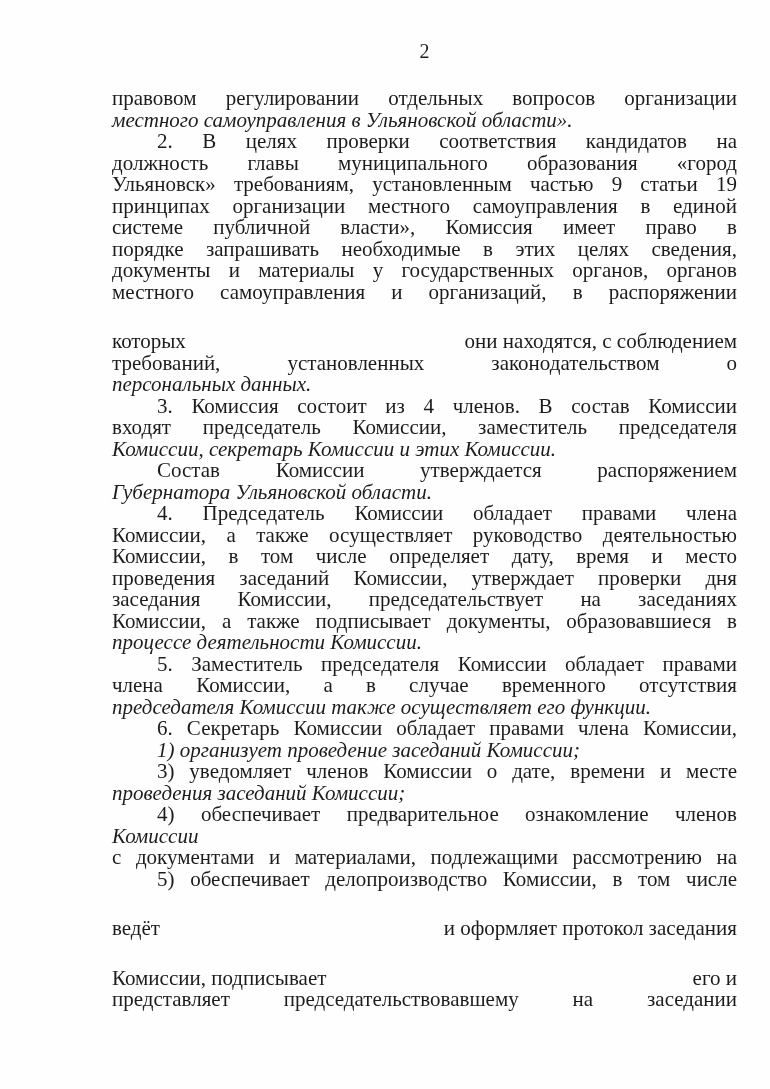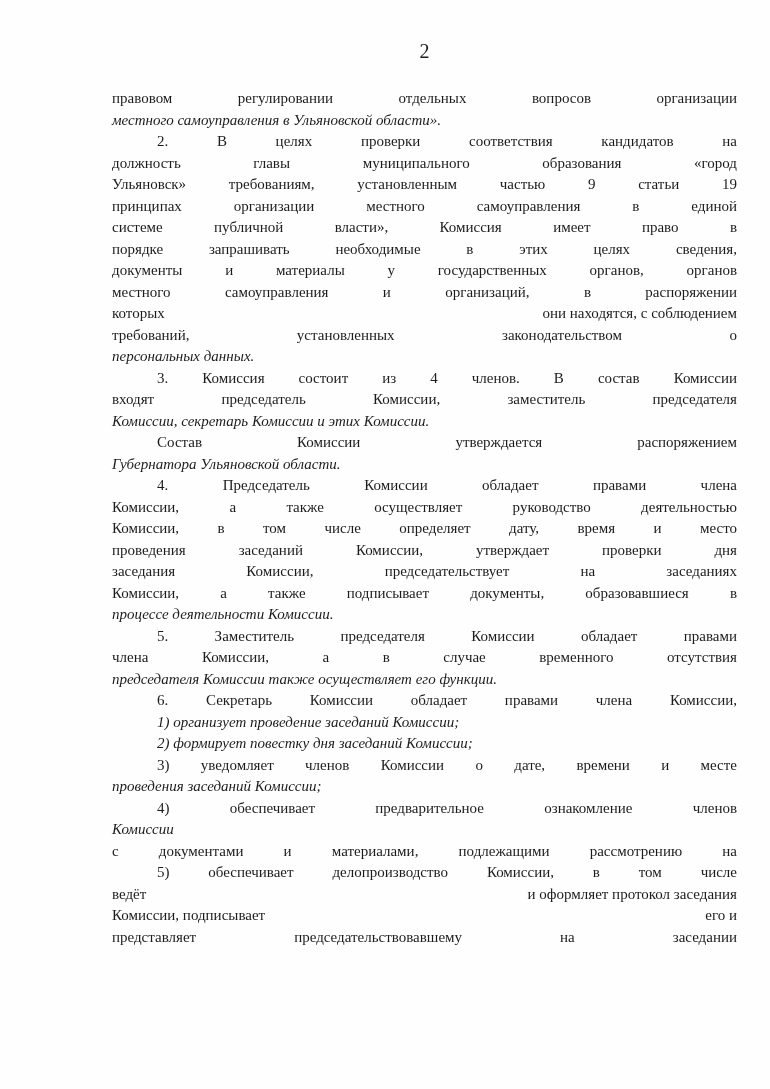--- a/index.html
+++ b/index.html
@@ -24,39 +24,40 @@
     width: 625px;
     text-align: center;
     font-size: 20px;
     line-height: 22px;
   }
   .content {
     position: absolute;
     top: 88px;
     left: 112px;
     width: 625px;
-    font-size: 15px;
+    font-size: 21px;
     line-height: 21.5px;
   }
   .ln {
     width: 625px;
     white-space: normal;
   }
   .ln.j {
     text-align: justify;
     text-align-last: justify;
   }
   .ln.l {
     text-align: center;
     text-align-last: left;
     font-style: italic;
   }
   .ln.s {
     display: flex;
     justify-content: space-between;
+    margin-top: 28px;
   }
   .ln.indent {
     text-indent: 45px;
   }
   .seg {
     white-space: nowrap;
   }
 </style>
 </head>
 <body>
@@ -90,21 +91,20 @@
       <div class="ln j">Комиссии, в том числе определяет дату, время и место</div>
       <div class="ln j">проведения заседаний Комиссии, утверждает проверки дня</div>
       <div class="ln j">заседания Комиссии, председательствует на заседаниях</div>
       <div class="ln j">Комиссии, а также подписывает документы, образовавшиеся в</div>
       <div class="ln l">процессе деятельности Комиссии.</div>
       <div class="ln j indent">5. Заместитель председателя Комиссии обладает правами</div>
       <div class="ln j">члена Комиссии, а в случае временного отсутствия</div>
       <div class="ln l">председателя Комиссии также осуществляет его функции.</div>
       <div class="ln j indent">6. Секретарь Комиссии обладает правами члена Комиссии,</div>
       <div class="ln l indent">1) организует проведение заседаний Комиссии;</div>
-      <div class="ln l indent">2) формирует повестку дня заседаний Комиссии;</div>
       <div class="ln j indent">3) уведомляет членов Комиссии о дате, времени и месте</div>
       <div class="ln l">проведения заседаний Комиссии;</div>
       <div class="ln j indent">4) обеспечивает предварительное ознакомление членов</div>
       <div class="ln l">Комиссии</div>
       <div class="ln j">с документами и материалами, подлежащими рассмотрению на</div>
       <div class="ln j indent">5) обеспечивает делопроизводство Комиссии, в том числе</div>
       <div class="ln s">
         <span class="seg">ведёт</span>
         <span class="seg">и оформляет протокол заседания</span>
       </div>

